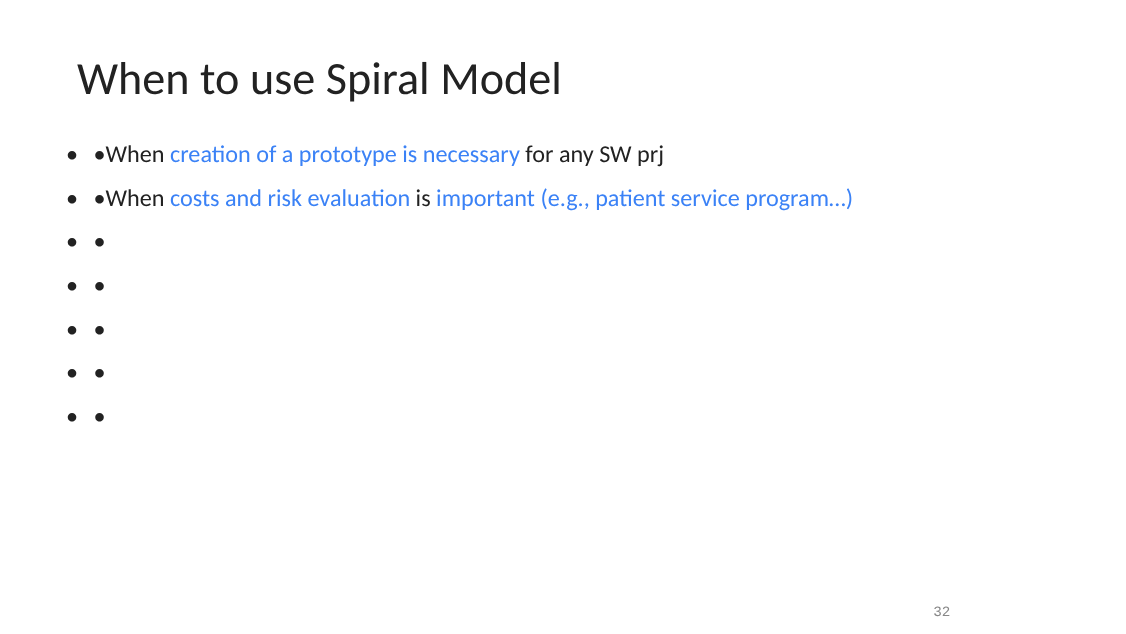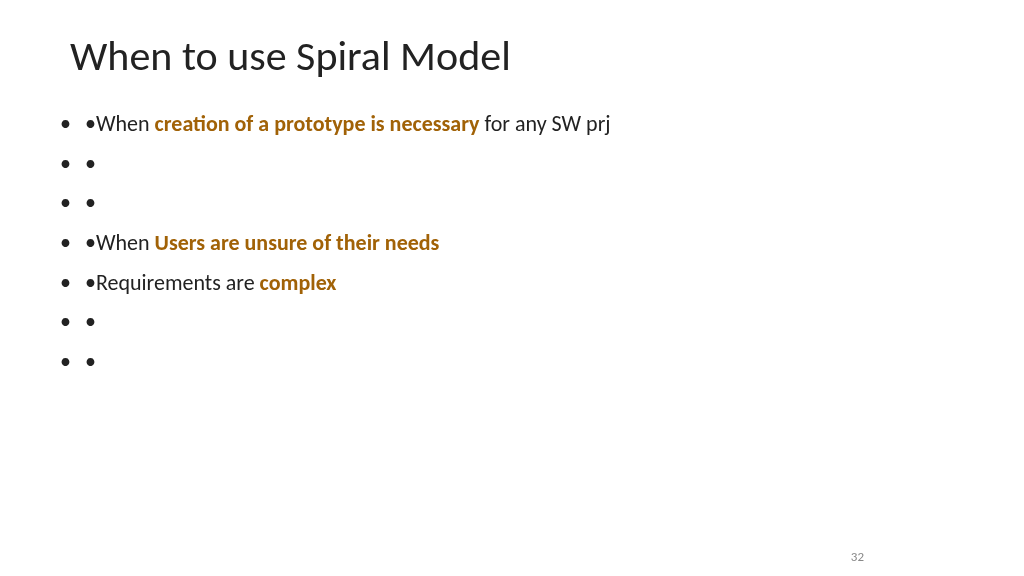--- a/index.html
+++ b/index.html
@@ -14,21 +14,21 @@
       background: #ffffff;
       font-family: 'Segoe UI', Calibri, Arial, sans-serif;
       position: relative;
       overflow: hidden;
     }
 
     .slide {
       width: 884px;
       height: 576px;
       background: #ffffff;
-      padding: 30px 60px 30px 60px;
+      padding: 46px 60px 30px 60px;
       position: relative;
     }
 
     .title {
       font-size: 42px;
       font-weight: 300;
       color: #222222;
       margin-bottom: 28px;
       margin-left: 10px;
     }
@@ -50,67 +50,65 @@
 
     .bullet-list li::before {
       content: '•';
       margin-right: 14px;
       font-size: 22px;
       line-height: 1.35;
       flex-shrink: 0;
     }
 
     .red {
-      color: #a16207;
-      font-weight: 700;
+      color: #3b82f6;
+      font-weight: 400;
     }
 
     .page-number {
       position: absolute;
       bottom: 12px;
       right: 20px;
       font-size: 13px;
       color: #888888;
+      font-family: Liberation Mono, monospace;
     }
   </style>
 </head>
 <body>
 
 <div class="slide">
   <h1 class="title">When to use Spiral Model</h1>
 
   <ul class="bullet-list">
 
     <li>
       <span>•</span>
       <span>
         <span>When </span><span class="red">creation of a prototype is necessary</span><span> for any SW prj</span>
       </span>
     </li>
 
     <li>
       <span>•</span>
+      <span>
+        <span>When </span><span class="red">costs and risk evaluation</span><span> is </span><span class="red">important (e.g., patient service program…)</span>
+      </span>
     </li>
 
     <li>
       <span>•</span>
     </li>
 
     <li>
       <span>•</span>
-      <span>
-        <span>When </span><span class="red">Users are unsure of their needs</span>
-      </span>
     </li>
 
     <li>
       <span>•</span>
-      <span>
-        <span>Requirements are </span><span class="red">complex</span>
-      </span>
     </li>
 
     <li>
       <span>•</span>
     </li>
 
     <li>
       <span>•</span>
     </li>
 

